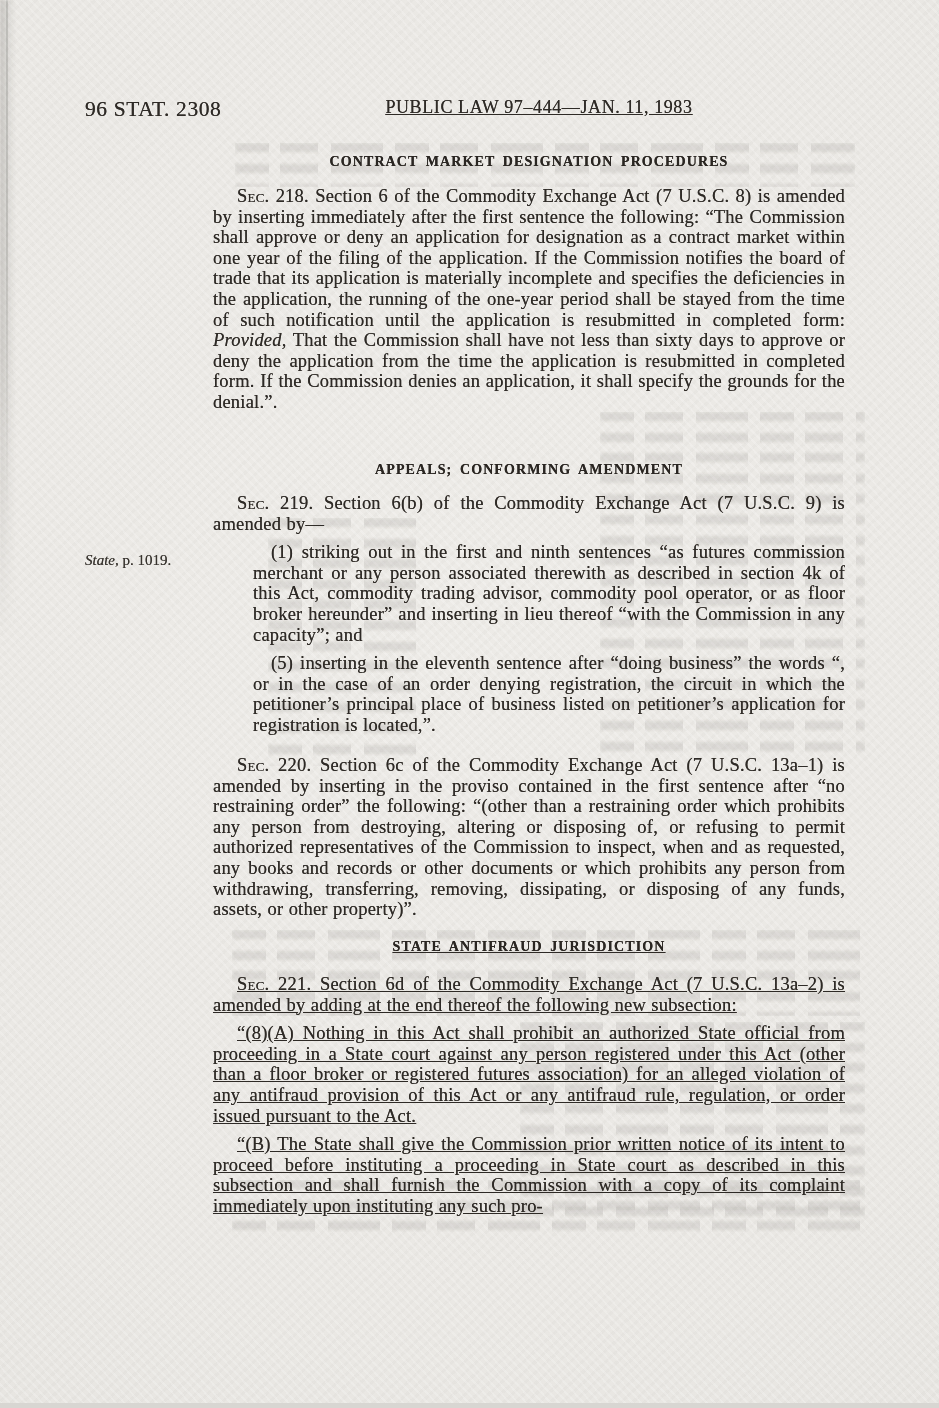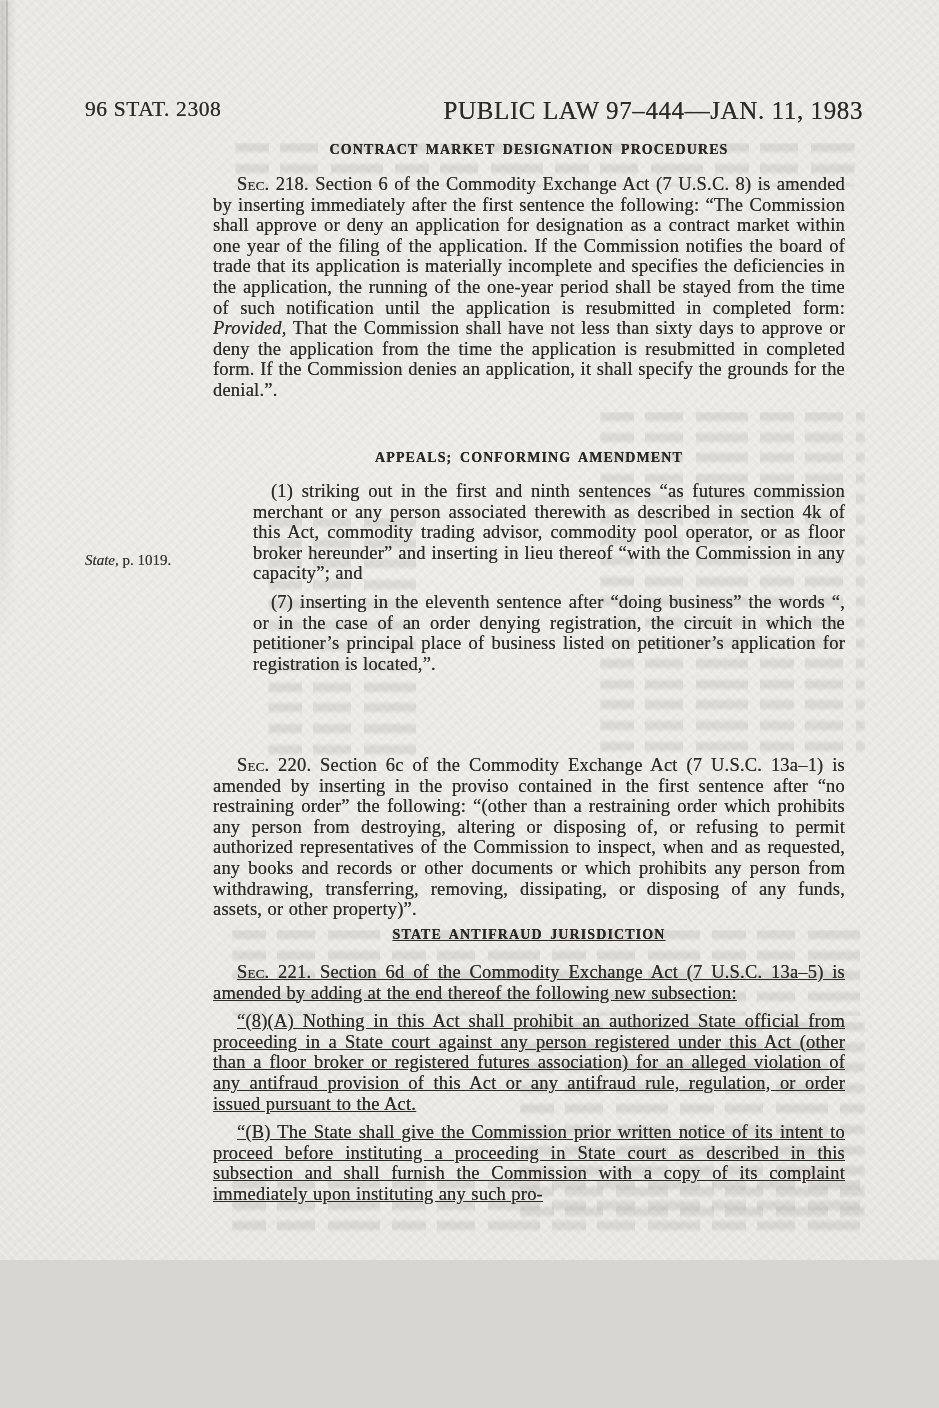--- a/index.html
+++ b/index.html
@@ -3,21 +3,21 @@
 <meta charset="utf-8">
 <style>
   html, body {
     margin: 0;
     padding: 0;
     background: #d8d6d2;
   }
   .page {
     position: relative;
     width: 939px;
-    height: 1260px;
+    height: 1403px;
     overflow: hidden;
     background:
       radial-gradient(ellipse 130% 95% at 48% 42%, #edebe7 0%, #eae8e4 55%, #e5e3df 88%, #e2e0dc 100%);
     font-family: "Liberation Serif", "DejaVu Serif", serif;
     color: #2e2a26;
   }
   
   .grain {
     position: absolute;
     inset: 0;
@@ -68,25 +68,26 @@
     left: 85px; top: 97px;
     font-size: 21.5px;
     letter-spacing: 0.6px;
     white-space: nowrap;
     text-shadow: 0 0 0.5px rgba(46,42,38,0.85);
   }
   .law-title {
     position: absolute;
     left: 215px; top: 97px;
     width: 648px;
-    text-align: right;
-    font-size: 25px;
+    text-align: center;
+    font-size: 18px;
     letter-spacing: 0.6px;
     white-space: nowrap;
     text-shadow: 0 0 0.5px rgba(46,42,38,0.85);
+    text-decoration: underline;
   }
   
   .margin-note {
     position: absolute;
     left: 85px; top: 552px;
     font-size: 15px;
     color: #38342f;
     white-space: nowrap;
     text-shadow: 0 0 0.4px rgba(56,52,47,0.8);
   }
@@ -99,20 +100,21 @@
   }
   .sec-heading {
     text-align: center;
     font-weight: bold;
     font-size: 14px;
     line-height: 16px;
     letter-spacing: 1.1px;
     word-spacing: 3px;
     color: #2a2622;
     text-shadow: 0 0 0.4px rgba(42,38,34,0.9);
+    margin-top: 12px;
   }
   .sec-body { }
   .para {
     margin: 8px;
     font-size: 18.5px;
     line-height: 20.6px;
     letter-spacing: 0.2px;
     word-spacing: 0.5px;
     text-align: justify;
     text-shadow: 0 0 0.5px rgba(46,42,38,0.8);
@@ -152,33 +154,34 @@
   <div class="section" id="section-0">
     <div class="sec-heading">CONTRACT MARKET DESIGNATION PROCEDURES</div>
     <div class="sec-body">
         <p class="para body"><span class="seg-smallcaps">Sec. 218.</span><span class="seg-normal"> Section 6 of the Commodity Exchange Act (7 U.S.C. 8) is amended by inserting immediately after the first sentence the following: “The Commission shall approve or deny an application for designation as a contract market within one year of the filing of the application. If the Commission notifies the board of trade that its application is materially incomplete and specifies the deficiencies in the application, the running of the one-year period shall be stayed from the time of such notification until the application is resubmitted in completed form: </span><span class="seg-italic">Provided,</span><span class="seg-normal"> That the Commission shall have not less than sixty days to approve or deny the application from the time the application is resubmitted in completed form. If the Commission denies an application, it shall specify the grounds for the denial.”.</span></p>
       </div>
   </div>
 
   <div class="section" id="section-1">
     <div class="sec-heading">APPEALS; CONFORMING AMENDMENT</div>
     <div class="sec-body">
+        <p class="para body"><span class="seg-smallcaps">Sec. 219.</span><span class="seg-normal"> Section 6(b) of the Commodity Exchange Act (7 U.S.C. 9) is amended by—</span></p>
         <p class="para sub"><span class="seg-normal">(1) striking out in the first and ninth sentences “as futures commission merchant or any person associated therewith as described in section 4k of this Act, commodity trading advisor, commodity pool operator, or as floor broker hereunder” and inserting in lieu thereof “with the Commission in any capacity”; and</span></p>
-        <p class="para sub"><span class="seg-normal">(7) inserting in the eleventh sentence after “doing business” the words “, or in the case of an order denying registration, the circuit in which the petitioner’s principal place of business listed on petitioner’s application for registration is located,”.</span></p>
+        <p class="para sub"><span class="seg-normal">(5) inserting in the eleventh sentence after “doing business” the words “, or in the case of an order denying registration, the circuit in which the petitioner’s principal place of business listed on petitioner’s application for registration is located,”.</span></p>
       </div>
   </div>
 
   <div class="section" id="section-2">
     <div class="sec-body">
         <p class="para body"><span class="seg-smallcaps">Sec. 220.</span><span class="seg-normal"> Section 6c of the Commodity Exchange Act (7 U.S.C. 13a–1) is amended by inserting in the proviso contained in the first sentence after “no restraining order” the following: “(other than a restraining order which prohibits any person from destroying, altering or disposing of, or refusing to permit authorized representatives of the Commission to inspect, when and as requested, any books and records or other documents or which prohibits any person from withdrawing, transferring, removing, dissipating, or disposing of any funds, assets, or other property)”.</span></p>
       </div>
   </div>
 
   <div class="section" id="section-3">
     <div class="sec-heading">STATE ANTIFRAUD JURISDICTION</div>
     <div class="sec-body">
-        <p class="para body"><span class="seg-smallcaps">Sec. 221.</span><span class="seg-normal"> Section 6d of the Commodity Exchange Act (7 U.S.C. 13a–5) is amended by adding at the end thereof the following new subsection:</span></p>
+        <p class="para body"><span class="seg-smallcaps">Sec. 221.</span><span class="seg-normal"> Section 6d of the Commodity Exchange Act (7 U.S.C. 13a–2) is amended by adding at the end thereof the following new subsection:</span></p>
         <p class="para body"><span class="seg-normal">“(8)(A) Nothing in this Act shall prohibit an authorized State official from proceeding in a State court against any person registered under this Act (other than a floor broker or registered futures association) for an alleged violation of any antifraud provision of this Act or any antifraud rule, regulation, or order issued pursuant to the Act.</span></p>
         <p class="para body"><span class="seg-normal">“(B) The State shall give the Commission prior written notice of its intent to proceed before instituting a proceeding in State court as described in this subsection and shall furnish the Commission with a copy of its complaint immediately upon instituting any such pro-</span></p>
       </div>
   </div>
 
 </div>
 
 </body></html>

